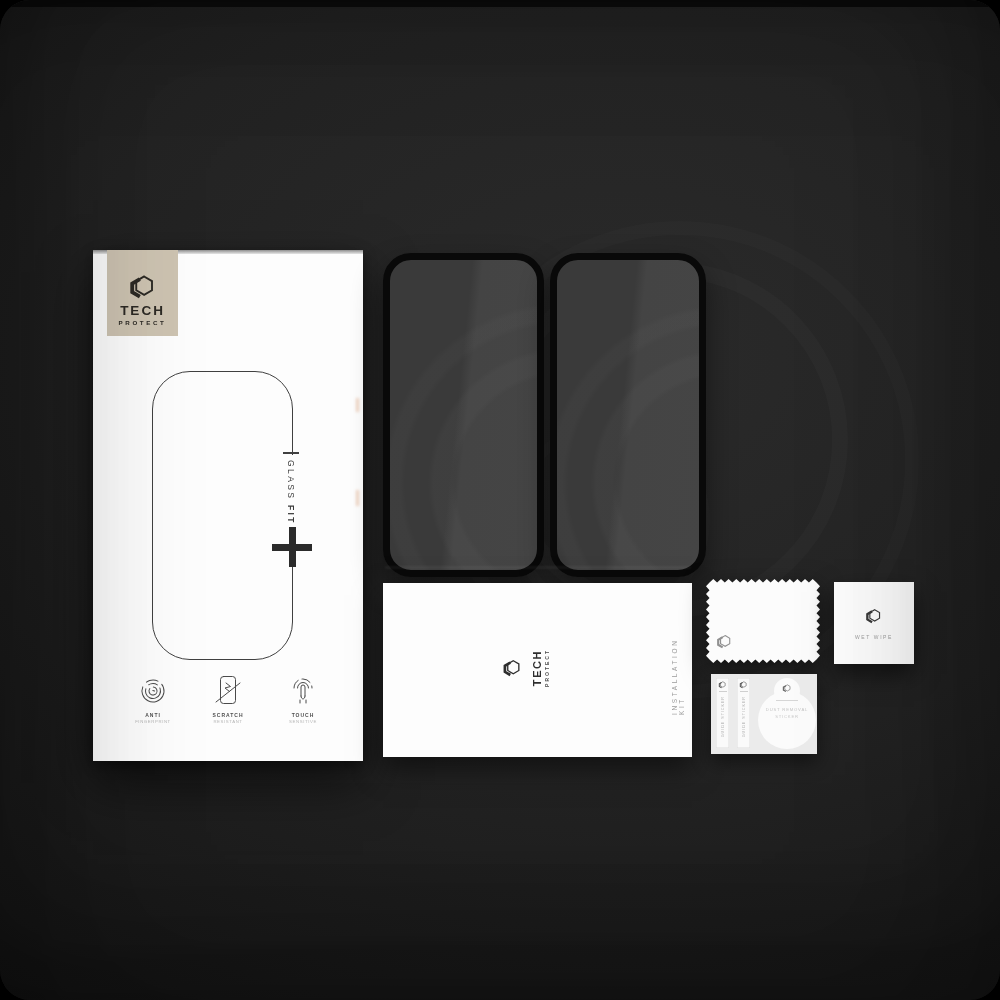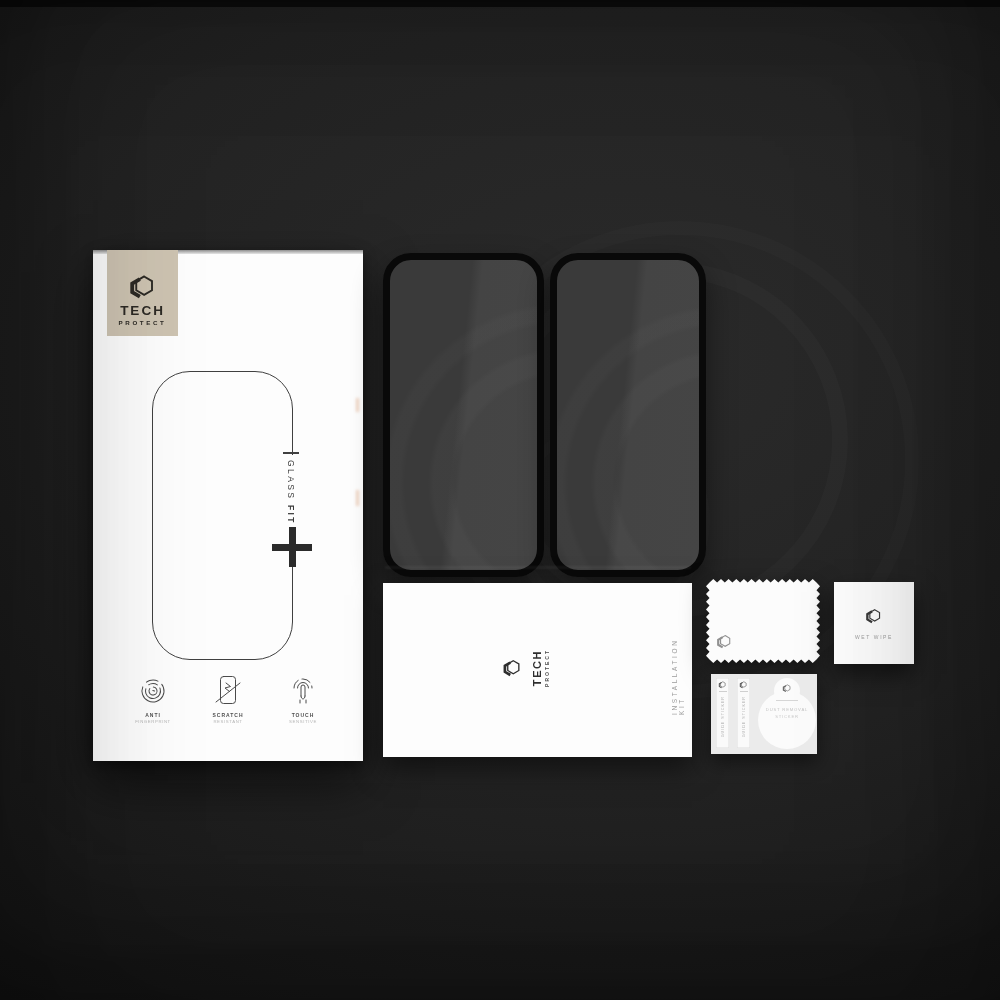--- a/index.html
+++ b/index.html
@@ -1,19 +1,20 @@
 <!DOCTYPE html>
 <html><head>
 <meta charset="utf-8">
 <style>
   html,body{margin:0;padding:0;background:#000;}
   .stage{
     position:relative;width:1000px;height:1000px;overflow:hidden;
     font-family:"Liberation Sans",sans-serif;
     background:radial-gradient(1400px 1000px at 62% 36%, #2a2a2a 0%, #232323 40%, #1a1a1a 70%, #121212 100%);
+    border-radius:30px;
   }
   .top-shade{position:absolute;top:0;left:0;right:0;height:7px;background:#0c0c0c;}
   .vignette{position:absolute;inset:0;pointer-events:none;
     box-shadow:inset 0 -70px 140px rgba(0,0,0,.28), inset 70px 0 140px rgba(0,0,0,.18), inset -70px 0 140px rgba(0,0,0,.18);}
   .bg-arcs{position:absolute;left:0;top:0;}
 
   
   .box{position:absolute;left:93px;top:250px;width:270px;height:511px;background:#fdfdfd;
        box-shadow:0 22px 48px rgba(0,0,0,.55), 0 4px 12px rgba(0,0,0,.4);}
   .box-lip{position:absolute;left:0;right:0;top:0;height:4px;

